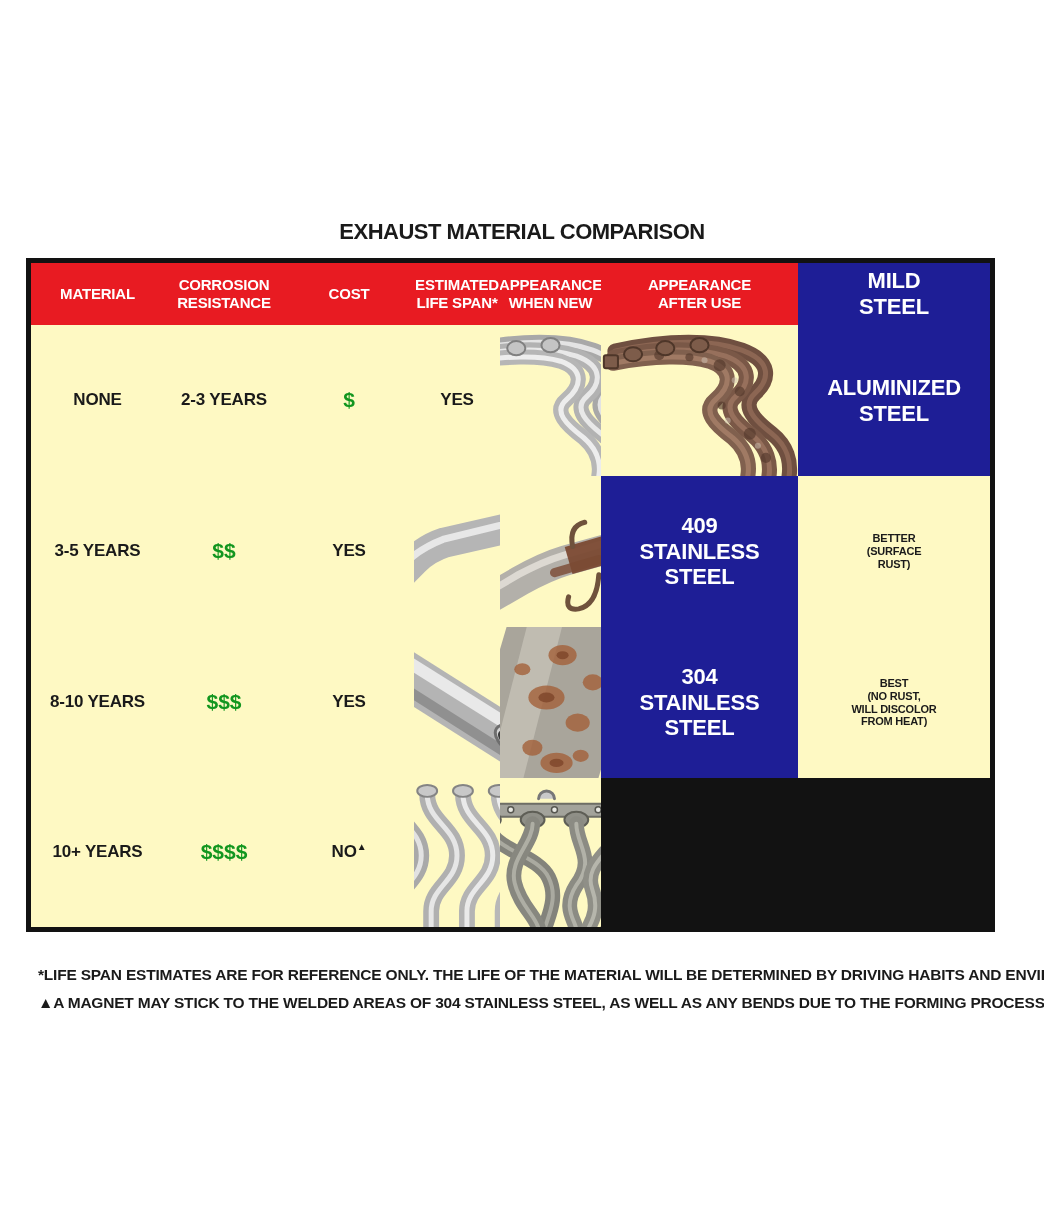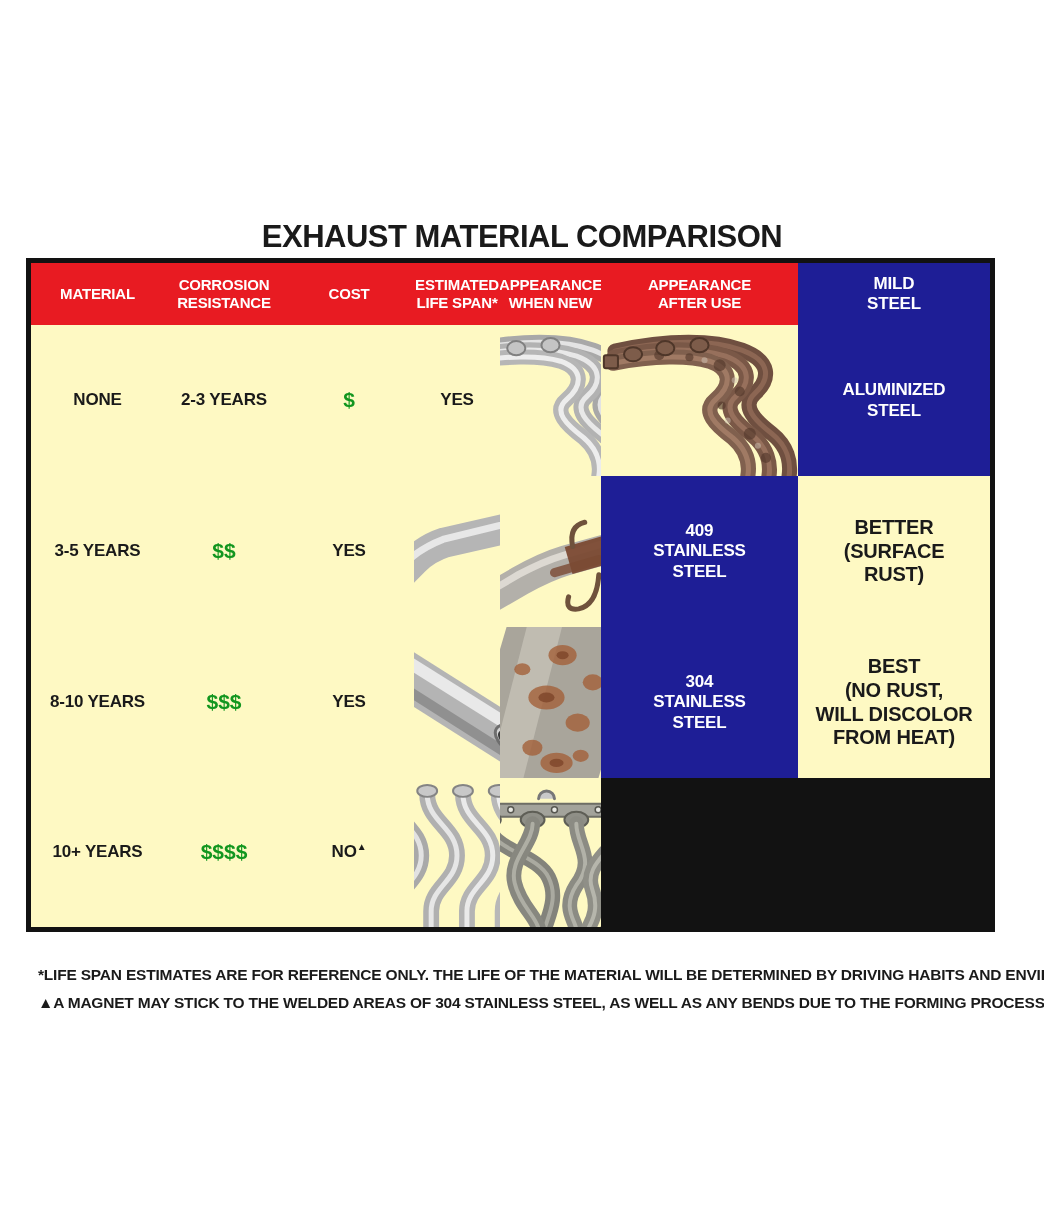--- a/index.html
+++ b/index.html
@@ -11,21 +11,21 @@
   }
   :root {
     --red: #e81b22;
     --blue: #1e1e96;
     --green: #12961f;
     --ink: #121212;
     --text: #1a1a1a;
   }
   .page-title {
     position: absolute; top: 219px; left: 0; width: 100%;
-    text-align: center; font-size: 31px; font-weight: 700;
+    text-align: center; font-size: 22px; font-weight: 700;
     letter-spacing: -0.5px; color: var(--text); white-space: nowrap;
   }
   .comparison-table {
     position: absolute; left: 26px; top: 258px;
     display: grid;
     grid-template-columns: 133px 120px 130px 86px 101px 197px 192px;
     grid-template-rows: 62px 151px 151px 151px 149px;
     gap: 0;
     background: var(--ink);
     border: 5px solid var(--ink);
@@ -35,23 +35,23 @@
     display: flex; align-items: center; justify-content: center;
     text-align: center; overflow: hidden;
   }
   .cell-text {
     white-space: pre-line; line-height: 1.18; letter-spacing: -0.2px;
     font-weight: 700; color: var(--text);
   }
   .hdr { background: var(--red); }
   .hdr .cell-text { color: #ffffff; font-size: 15px; }
   .mat { background: var(--blue); }
-  .mat .cell-text { color: #ffffff; font-size: 17px; }
+  .mat .cell-text { color: #ffffff; font-size: 22px; }
   .val .cell-text { font-size: 17px; }
-  .small .cell-text { font-size: 20px; }
+  .small .cell-text { font-size: 11px; }
   .cost .cell-text { color: var(--green); font-size: 21px; letter-spacing: 0; }
   .magnet-sup { font-size: 10px; vertical-align: super; line-height: 0; }
   .photo-cell { padding: 0; }
   .photo-cell svg { display: block; width: 100%; height: 100%; }
   .footnotes {
     position: absolute; left: 38px; top: 961px; width: 980px;
     font-weight: 700; font-size: 15.5px; color: var(--text);
     letter-spacing: -0.2px;
   }
   .footnotes .fn { line-height: 28px; white-space: nowrap; }

